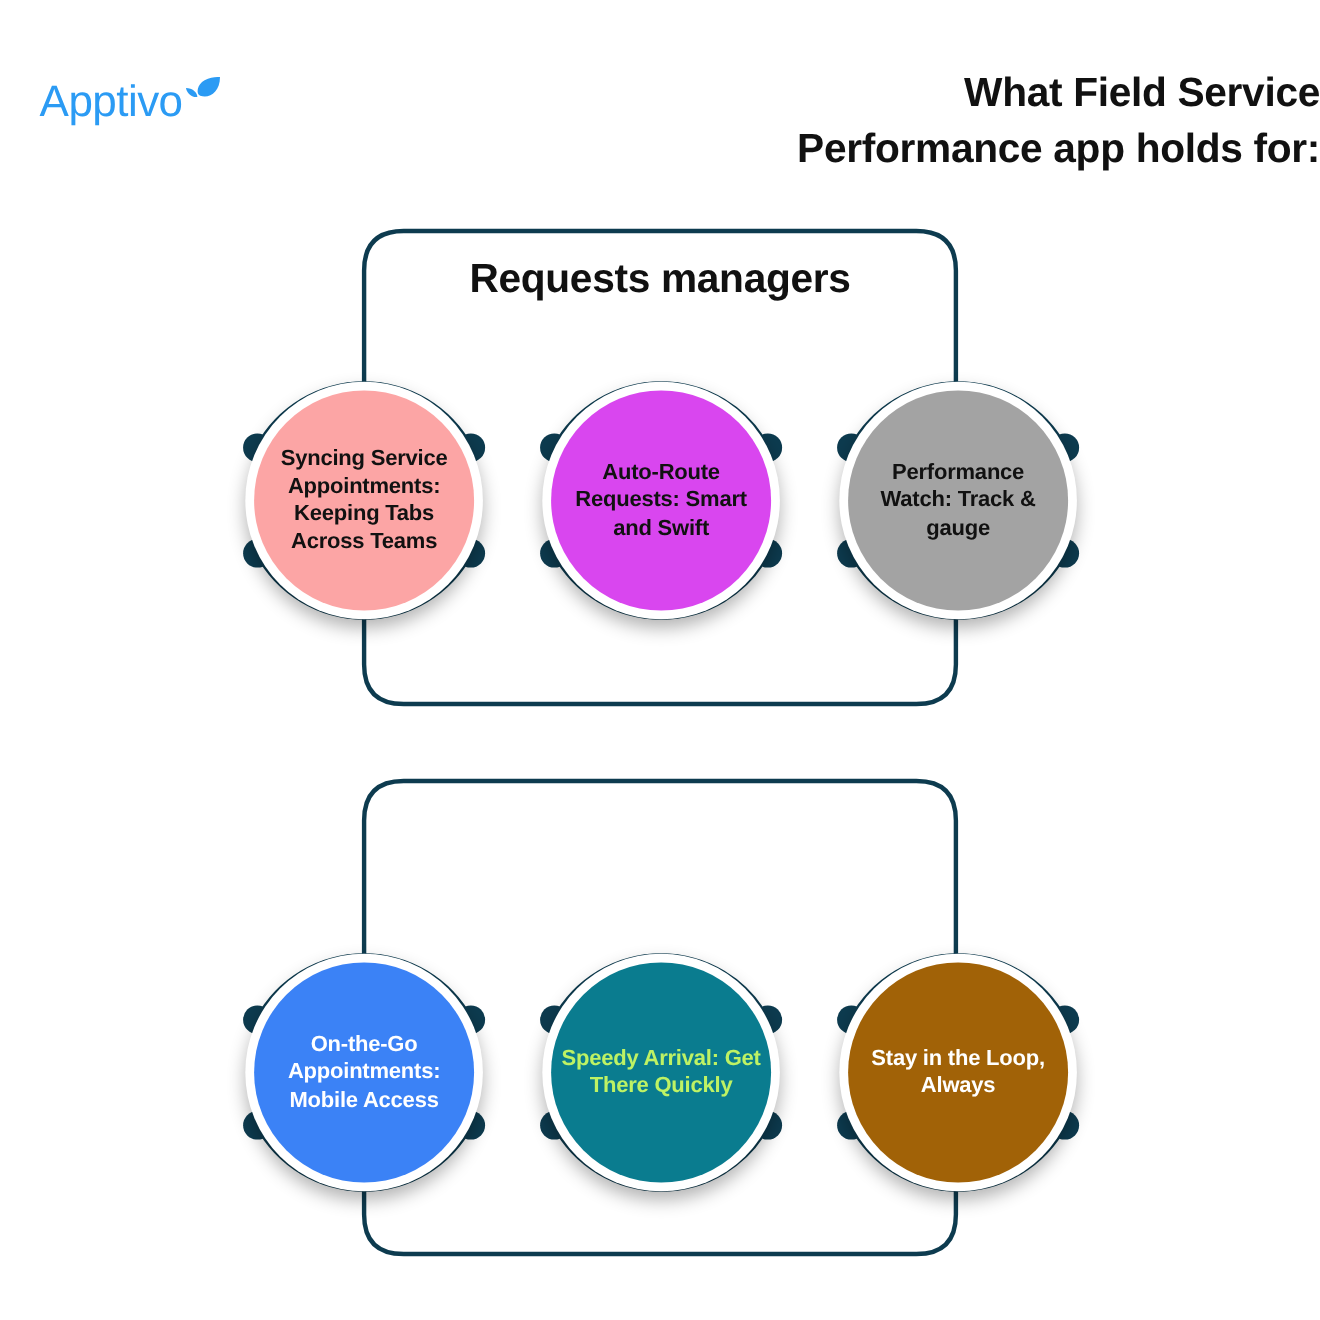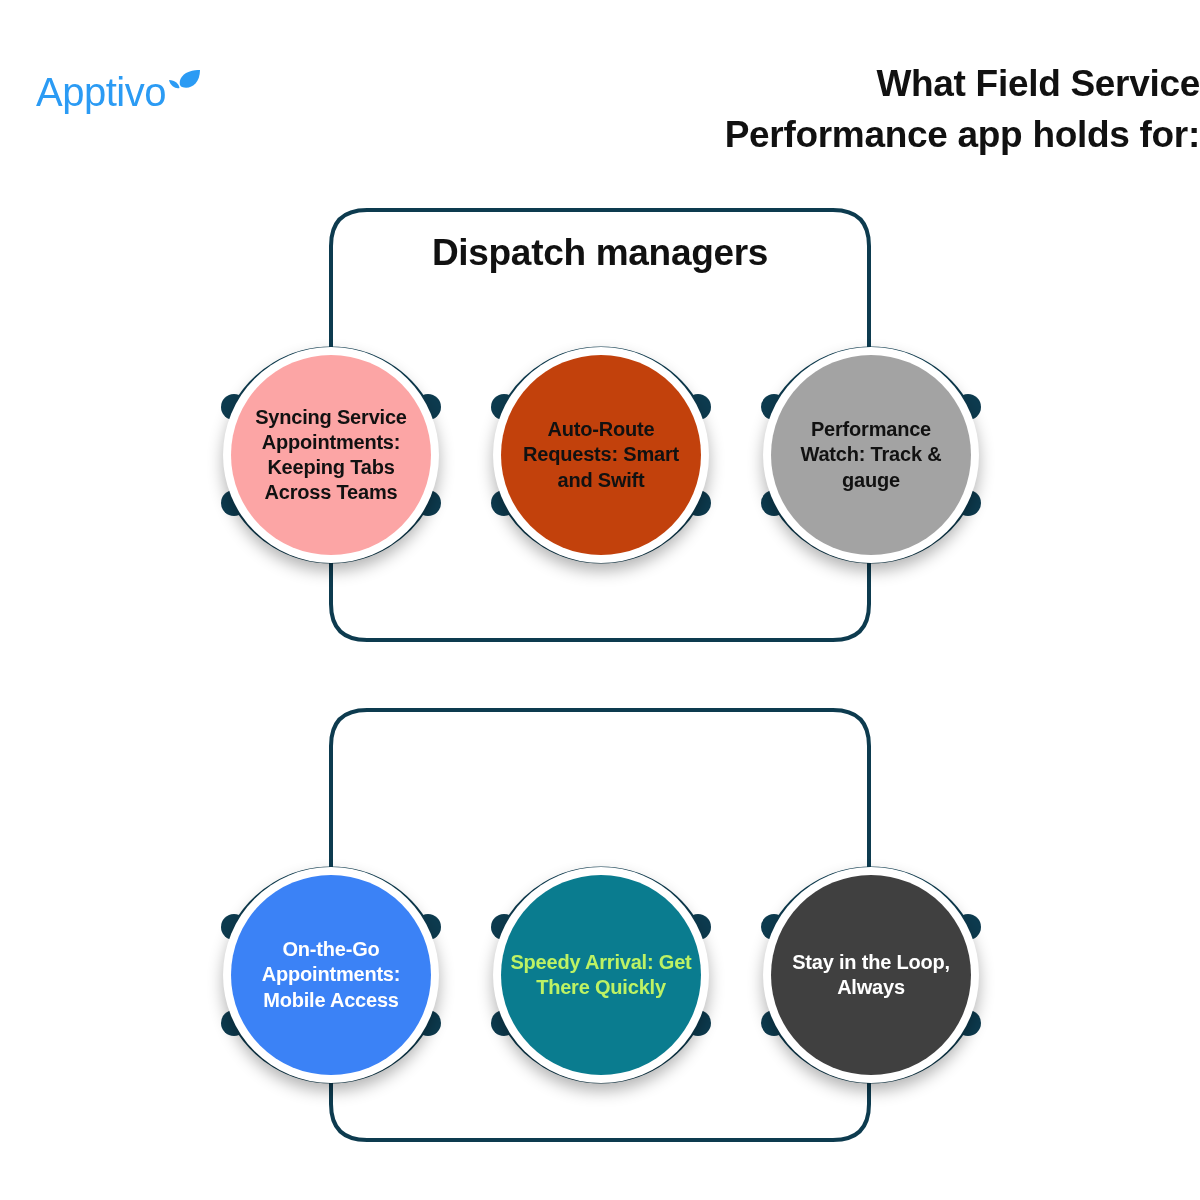--- a/index.html
+++ b/index.html
@@ -113,41 +113,41 @@
   <div class="node pos-2">
     <svg class="node-deco" viewBox="0 0 266 266">
       <path d="M36 85 A 110 110 0 0 1 230 85" fill="none" stroke="#0D3B4F" stroke-width="4.5" stroke-linecap="round"></path>
       <path d="M36 181 A 110 110 0 0 0 230 181" fill="none" stroke="#0D3B4F" stroke-width="4.5" stroke-linecap="round"></path>
       <circle cx="36" cy="85" r="13" fill="#0D3B4F"></circle>
       <circle cx="230" cy="85" r="13" fill="#0D3B4F"></circle>
       <circle cx="36" cy="181" r="13" fill="#0D3B4F"></circle>
       <circle cx="230" cy="181" r="13" fill="#0D3B4F"></circle>
     </svg>
     <div class="node-ring"></div>
-    <div class="node-disc" style="background: #c2410c; align-items: center;">
+    <div class="node-disc" style="background: #d946ef; align-items: center;">
       <span class="node-label" style="color: rgb(17, 17, 17);">Auto-Route Requests: Smart and Swift</span>
     </div>
   </div>
 
   <div class="node pos-3">
     <svg class="node-deco" viewBox="0 0 266 266">
       <path d="M36 85 A 110 110 0 0 1 230 85" fill="none" stroke="#0D3B4F" stroke-width="4.5" stroke-linecap="round"></path>
       <path d="M36 181 A 110 110 0 0 0 230 181" fill="none" stroke="#0D3B4F" stroke-width="4.5" stroke-linecap="round"></path>
       <circle cx="36" cy="85" r="13" fill="#0D3B4F"></circle>
       <circle cx="230" cy="85" r="13" fill="#0D3B4F"></circle>
       <circle cx="36" cy="181" r="13" fill="#0D3B4F"></circle>
       <circle cx="230" cy="181" r="13" fill="#0D3B4F"></circle>
     </svg>
     <div class="node-ring"></div>
     <div class="node-disc" style="background: #a3a3a3; text-align: center;">
       <span class="node-label" style="color: rgb(17, 17, 17);">Performance Watch: Track &amp; gauge</span>
     </div>
   </div>
 
-  <div class="section-heading">Dispatch managers</div>
+  <div class="section-heading">Requests managers</div>
 </div>
 
 <div class="section" id="section-technicians">
 
   <svg class="frame-svg" viewBox="0 0 1200 450">
     <path d="M331 275 L331 46 Q331 10 367 10 L833 10 Q869 10 869 46 L869 275" fill="none" stroke="#0D3B4F" stroke-width="4" stroke-linecap="round"></path>
     <path d="M331 215 L331 404 Q331 440 367 440 L833 440 Q869 440 869 404 L869 215" fill="none" stroke="#0D3B4F" stroke-width="4" stroke-linecap="round"></path>
   </svg>
 
   <div class="node pos-1">
@@ -183,18 +183,18 @@
   <div class="node pos-3">
     <svg class="node-deco" viewBox="0 0 266 266">
       <path d="M36 85 A 110 110 0 0 1 230 85" fill="none" stroke="#0D3B4F" stroke-width="4.5" stroke-linecap="round"></path>
       <path d="M36 181 A 110 110 0 0 0 230 181" fill="none" stroke="#0D3B4F" stroke-width="4.5" stroke-linecap="round"></path>
       <circle cx="36" cy="85" r="13" fill="#0D3B4F"></circle>
       <circle cx="230" cy="85" r="13" fill="#0D3B4F"></circle>
       <circle cx="36" cy="181" r="13" fill="#0D3B4F"></circle>
       <circle cx="230" cy="181" r="13" fill="#0D3B4F"></circle>
     </svg>
     <div class="node-ring"></div>
-    <div class="node-disc" style="background: #404040;">
+    <div class="node-disc" style="background: #a16207;">
       <span class="node-label" style="color: rgb(255, 255, 255);">Stay in the Loop, Always</span>
     </div>
   </div>
 
 </div>
 
 </body></html>

